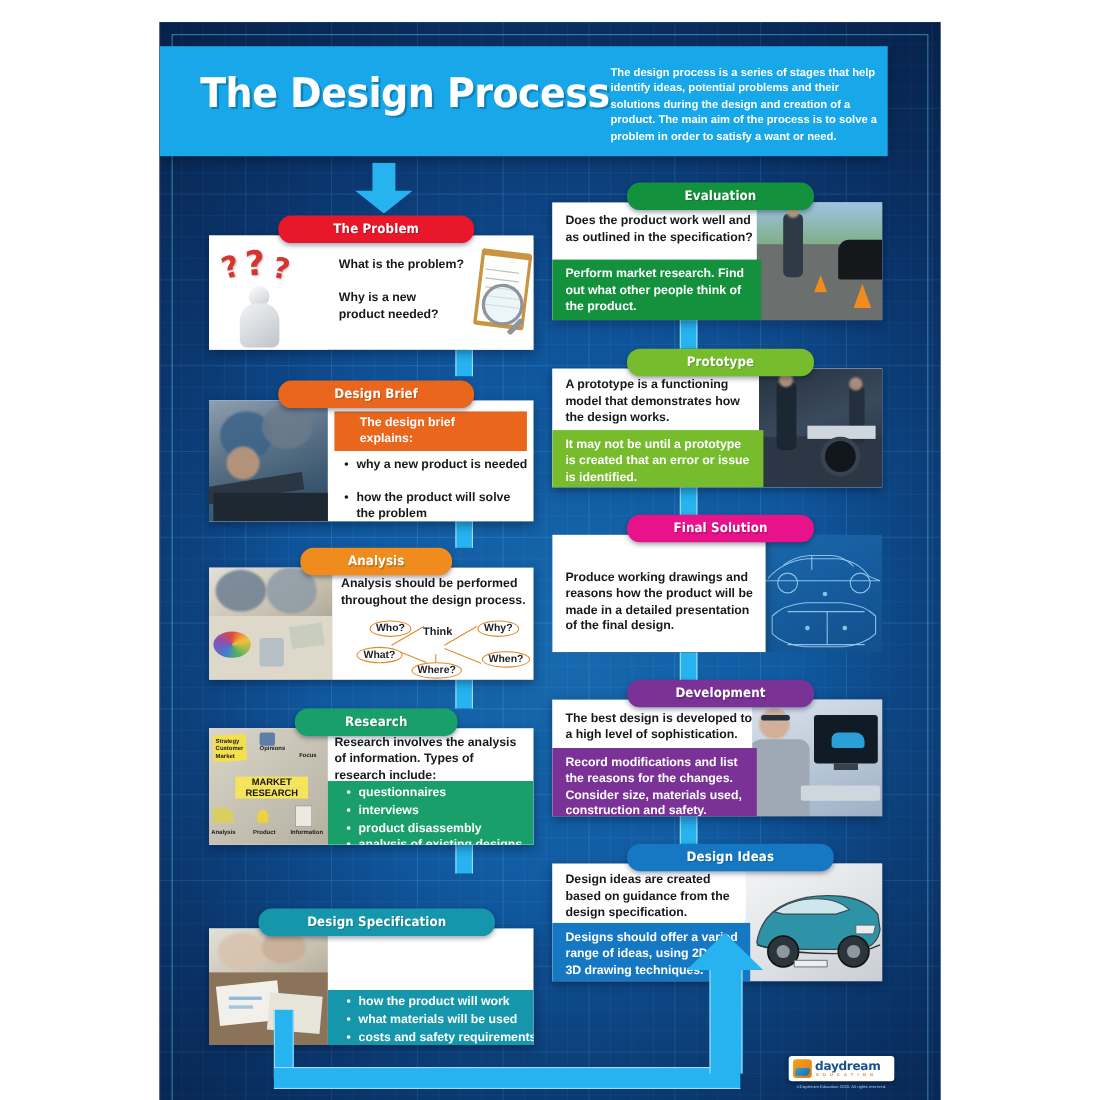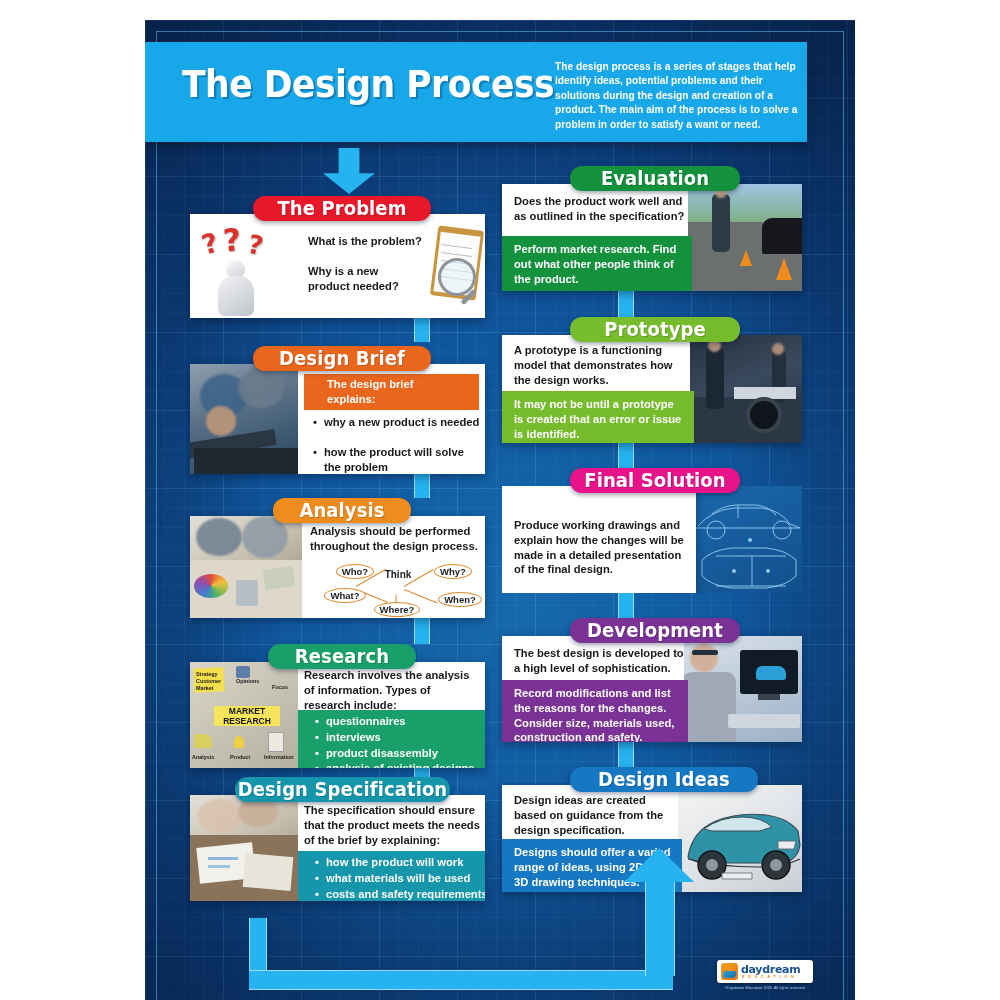--- a/index.html
+++ b/index.html
@@ -75,21 +75,21 @@
   .ubottom .leg-r{position:absolute;left:396px;top:-42px;width:28px;height:100px;background:#26b3ef;border-left:1.3px solid #9fdcff;border-right:1.3px solid #9fdcff;}
   .ubottom .head-r{
     position:absolute;left:375px;top:-70px;width:70px;height:34px;background:#26b3ef;
     clip-path:polygon(50% 0,100% 100%,0 100%);
   }
 
   
   .card{position:absolute;}
   .card .banner{
     position:absolute;top:0;height:25px;line-height:25px;
-    color:#ffffff;font-weight:bold;font-size:20px;text-align:center;
+    color:#ffffff;font-weight:bold;font-size:12px;text-align:center;
     font-family:"DejaVu Sans Condensed","Liberation Sans Narrow","Liberation Sans",sans-serif;
     letter-spacing:.1px;
     box-shadow:0 2px 5px rgba(0,20,50,.40);
     text-shadow:1px 1px 0 rgba(0,0,0,.18);
     z-index:4;
     border-radius:12px;
   }
   .card .body{
     position:absolute;left:0;right:0;background:#ffffff;
     box-shadow:0 3px 9px rgba(0,15,40,.42);
@@ -295,33 +295,32 @@
           <ul class="bul txt-w" style="position:absolute;left:16px;top:4px;width:170px;">
             <li>questionnaires</li>
             <li>interviews</li>
             <li>product disassembly</li>
             <li>analysis of existing designs</li>
           </ul>
         </div>
       </div>
     </div>
 
-    <div class="card" style="left:45px;top:757px;width:295px;height:124px;">
+    <div class="card" style="left:45px;top:806px;width:295px;height:124px;">
       <div class="banner" style="left:45px;width:215px;background:#1696aa;">Design Specification</div>
       <div class="body" style="top:18px;height:106px;">
         <div class="photo ph-desk" style="left:0;top:0;width:108px;height:106px;">
           <div class="blob" style="left:8px;top:4px;width:44px;height:34px;background:#d9c2ae;"></div>
           <div class="blob" style="left:48px;top:2px;width:40px;height:30px;background:#c9ad96;"></div>
           <div class="bar-el" style="left:0;top:40px;width:108px;height:66px;background:#8a7358;"></div>
           <div class="bar-el" style="left:8px;top:50px;width:56px;height:36px;background:#f2f0ea;transform:rotate(-6deg);"></div>
           <div class="bar-el" style="left:54px;top:60px;width:48px;height:34px;background:#e7e4da;transform:rotate(5deg);"></div>
           <div class="bar-el" style="left:18px;top:62px;width:30px;height:3px;background:#8fb9d8;"></div>
           <div class="bar-el" style="left:18px;top:70px;width:22px;height:3px;background:#9fc6de;"></div>
         </div>
-        <div class="txt" style="position:absolute;left:114px;top:8px;width:176px;">The specification should ensure that the product meets the needs of the brief by explaining:</div>
         <div style="position:absolute;left:108px;top:56px;width:187px;height:50px;background:#1696aa;">
           <ul class="bul txt-w" style="position:absolute;left:16px;top:4px;width:170px;">
             <li>how the product will work</li>
             <li>what materials will be used</li>
             <li>costs and safety requirements</li>
           </ul>
         </div>
       </div>
     </div>
 
@@ -382,21 +381,21 @@
             <path d="M200 74 q10 -10 30 -12 h34 q20 2 30 12 v16 q-10 10 -30 12 h-34 q-20 -2 -30 -12 z"></path>
             <path d="M214 70 h70"></path>
             <path d="M214 100 h70"></path>
             <line x1="250" y1="70" x2="250" y2="100"></line>
             <circle cx="232" cy="85" r="1.6" style="fill:#9fd4f7"></circle>
             <circle cx="266" cy="85" r="1.6" style="fill:#9fd4f7"></circle>
             <circle cx="248" cy="54" r="1.6" style="fill:#9fd4f7"></circle>
           </svg>
         </div>
         <div style="position:absolute;left:0;top:0;width:194px;height:107px;background:#ffffff;box-shadow:0 3px 9px rgba(0,15,40,.42);">
-          <div class="txt" style="position:absolute;left:12px;top:32px;width:172px;">Produce working drawings and explain how the changes will be made in a detailed presentation of the final design.</div>
+          <div class="txt" style="position:absolute;left:12px;top:32px;width:172px;">Produce working drawings and reasons how the product will be made in a detailed presentation of the final design.</div>
         </div>
       </div>
     </div>
 
     <div class="card" style="left:357px;top:598px;width:300px;height:104px;">
       <div class="banner" style="left:68px;width:170px;background:#7b3296;">Development</div>
       <div class="body" style="top:18px;height:106px;">
         <div class="photo ph-office" style="left:182px;top:0;width:118px;height:106px;">
           <div class="bar-el" style="left:0;top:0;width:118px;height:106px;background:linear-gradient(160deg,#dbe3ec,#9cb0c6);"></div>
           <div class="bar-el" style="left:56px;top:14px;width:58px;height:44px;background:#111b26;border-radius:3px;"></div>

